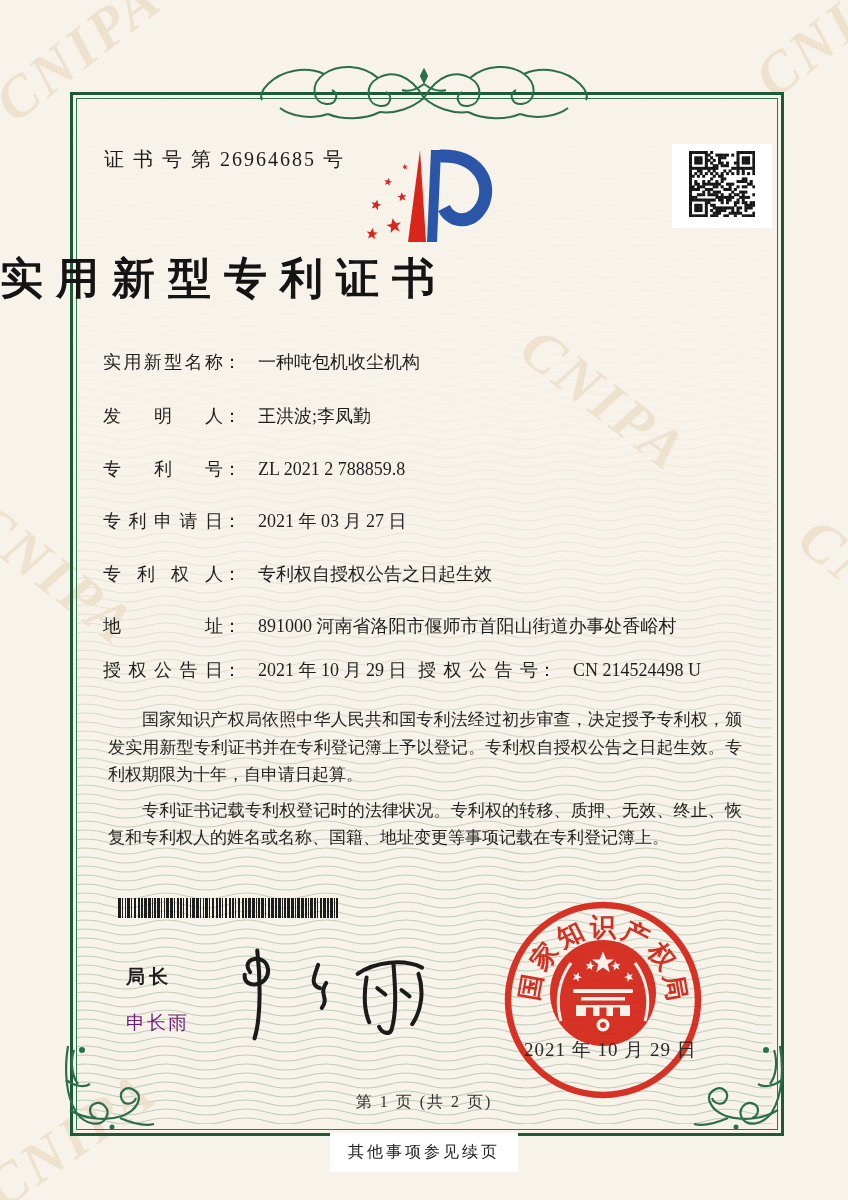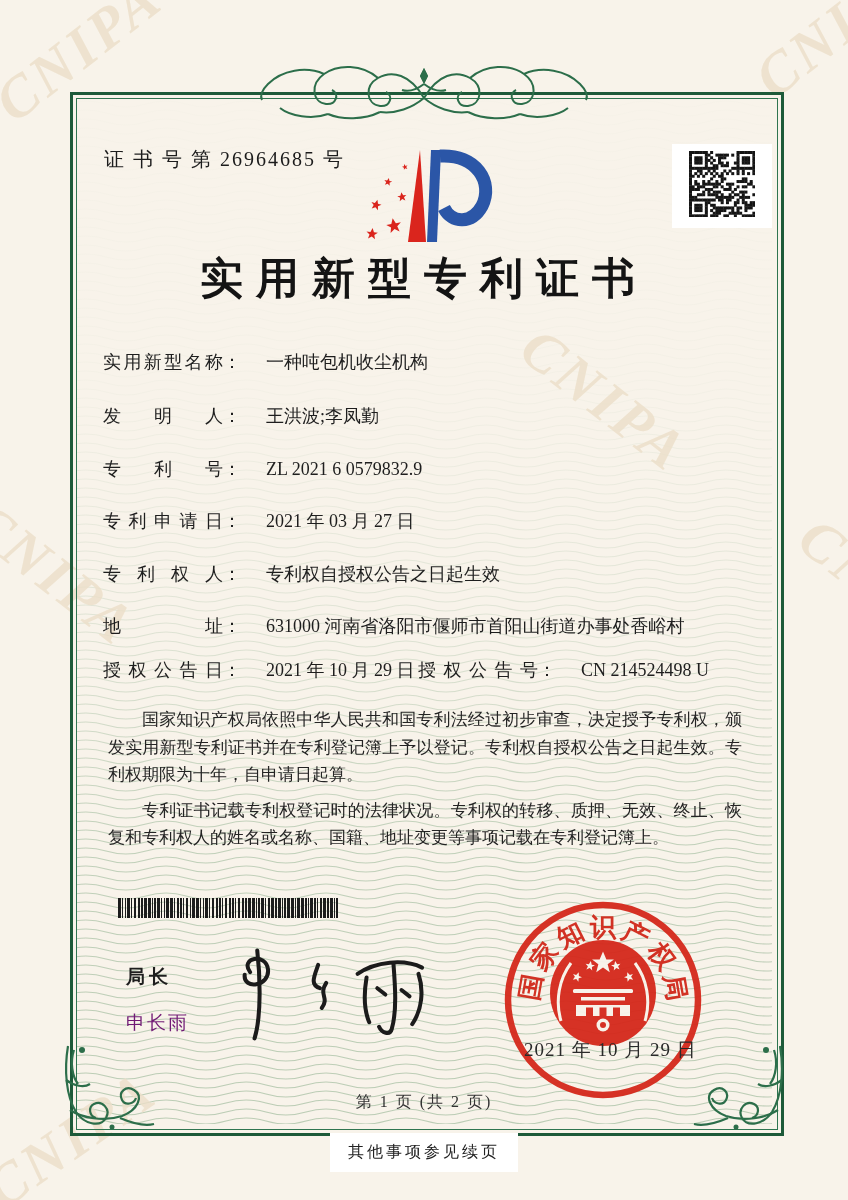--- a/index.html
+++ b/index.html
@@ -29,27 +29,27 @@
   
   .frame{position:absolute;left:70px;top:92px;width:708px;height:1038px;border:3px solid #1d5a39;z-index:3;}
   .frame-inner{position:absolute;inset:3px;border:1px solid #2f7550;}
   .ornament{position:absolute;z-index:4;}
   
   .cert-no{position:absolute;left:104px;top:146px;z-index:5;font-size:20px;letter-spacing:2px;color:#1c1c1c;}
   .logo{position:absolute;left:360px;top:144px;z-index:5;}
   .qr-box{position:absolute;left:672px;top:144px;width:100px;height:84px;background:#fff;z-index:5;}
   .qr-box svg{position:absolute;left:17px;top:7px;}
   .title{
-    position:absolute;left:0;top:250px;width:100%;z-index:5;text-align:center;
+    position:absolute;left:0;top:250px;width:100%;z-index:5;
     font-size:43px;font-weight:700;letter-spacing:13px;color:#141414;
   }
   
   .field{position:absolute;left:103px;z-index:5;font-size:18px;color:#1e1e1e;white-space:nowrap;}
   .jbox{display:inline-flex;justify-content:space-between;width:120px;}
-  .fvalue{margin-left:25px;}
+  .fvalue{margin-left:17px;}
   .grant-col2{left:418px;}
   
   .paras{position:absolute;left:100px;top:698px;width:650px;z-index:5;}
   .paras p{
     margin:8px;font-size:17px;line-height:27.5px;text-indent:2em;
     color:#242424;text-align:justify;
   }
   
   .barcode{position:absolute;left:118px;top:898px;z-index:5;}
   .director-title{position:absolute;left:126px;top:964px;z-index:5;font-size:19px;letter-spacing:4px;color:#1e1e1e;font-weight:bold;}
@@ -599,21 +599,21 @@
           <span>发</span>
           <span>明</span>
           <span>人</span>
         </span><span>：</span></span><span class="fvalue">王洪波;李凤勤</span>
   </div>
   <div class="field" style="top:457px">
     <span class="flabel"><span class="jbox">
           <span>专</span>
           <span>利</span>
           <span>号</span>
-        </span><span>：</span></span><span class="fvalue">ZL 2021 6 0579832.9</span>
+        </span><span>：</span></span><span class="fvalue">ZL 2021 2 788859.8</span>
   </div>
   <div class="field" style="top:509px">
     <span class="flabel"><span class="jbox">
           <span>专</span>
           <span>利</span>
           <span>申</span>
           <span>请</span>
           <span>日</span>
         </span><span>：</span></span><span class="fvalue">2021 年 03 月 27 日</span>
   </div>
@@ -622,21 +622,21 @@
           <span>专</span>
           <span>利</span>
           <span>权</span>
           <span>人</span>
         </span><span>：</span></span><span class="fvalue">专利权自授权公告之日起生效</span>
   </div>
   <div class="field" style="top:614px">
     <span class="flabel"><span class="jbox">
           <span>地</span>
           <span>址</span>
-        </span><span>：</span></span><span class="fvalue">631000 河南省洛阳市偃师市首阳山街道办事处香峪村</span>
+        </span><span>：</span></span><span class="fvalue">891000 河南省洛阳市偃师市首阳山街道办事处香峪村</span>
   </div>
   <div class="field" style="top:658px">
     <span class="flabel"><span class="jbox">
           <span>授</span>
           <span>权</span>
           <span>公</span>
           <span>告</span>
           <span>日</span>
         </span><span>：</span></span><span class="fvalue">2021 年 10 月 29 日</span>
   </div>

